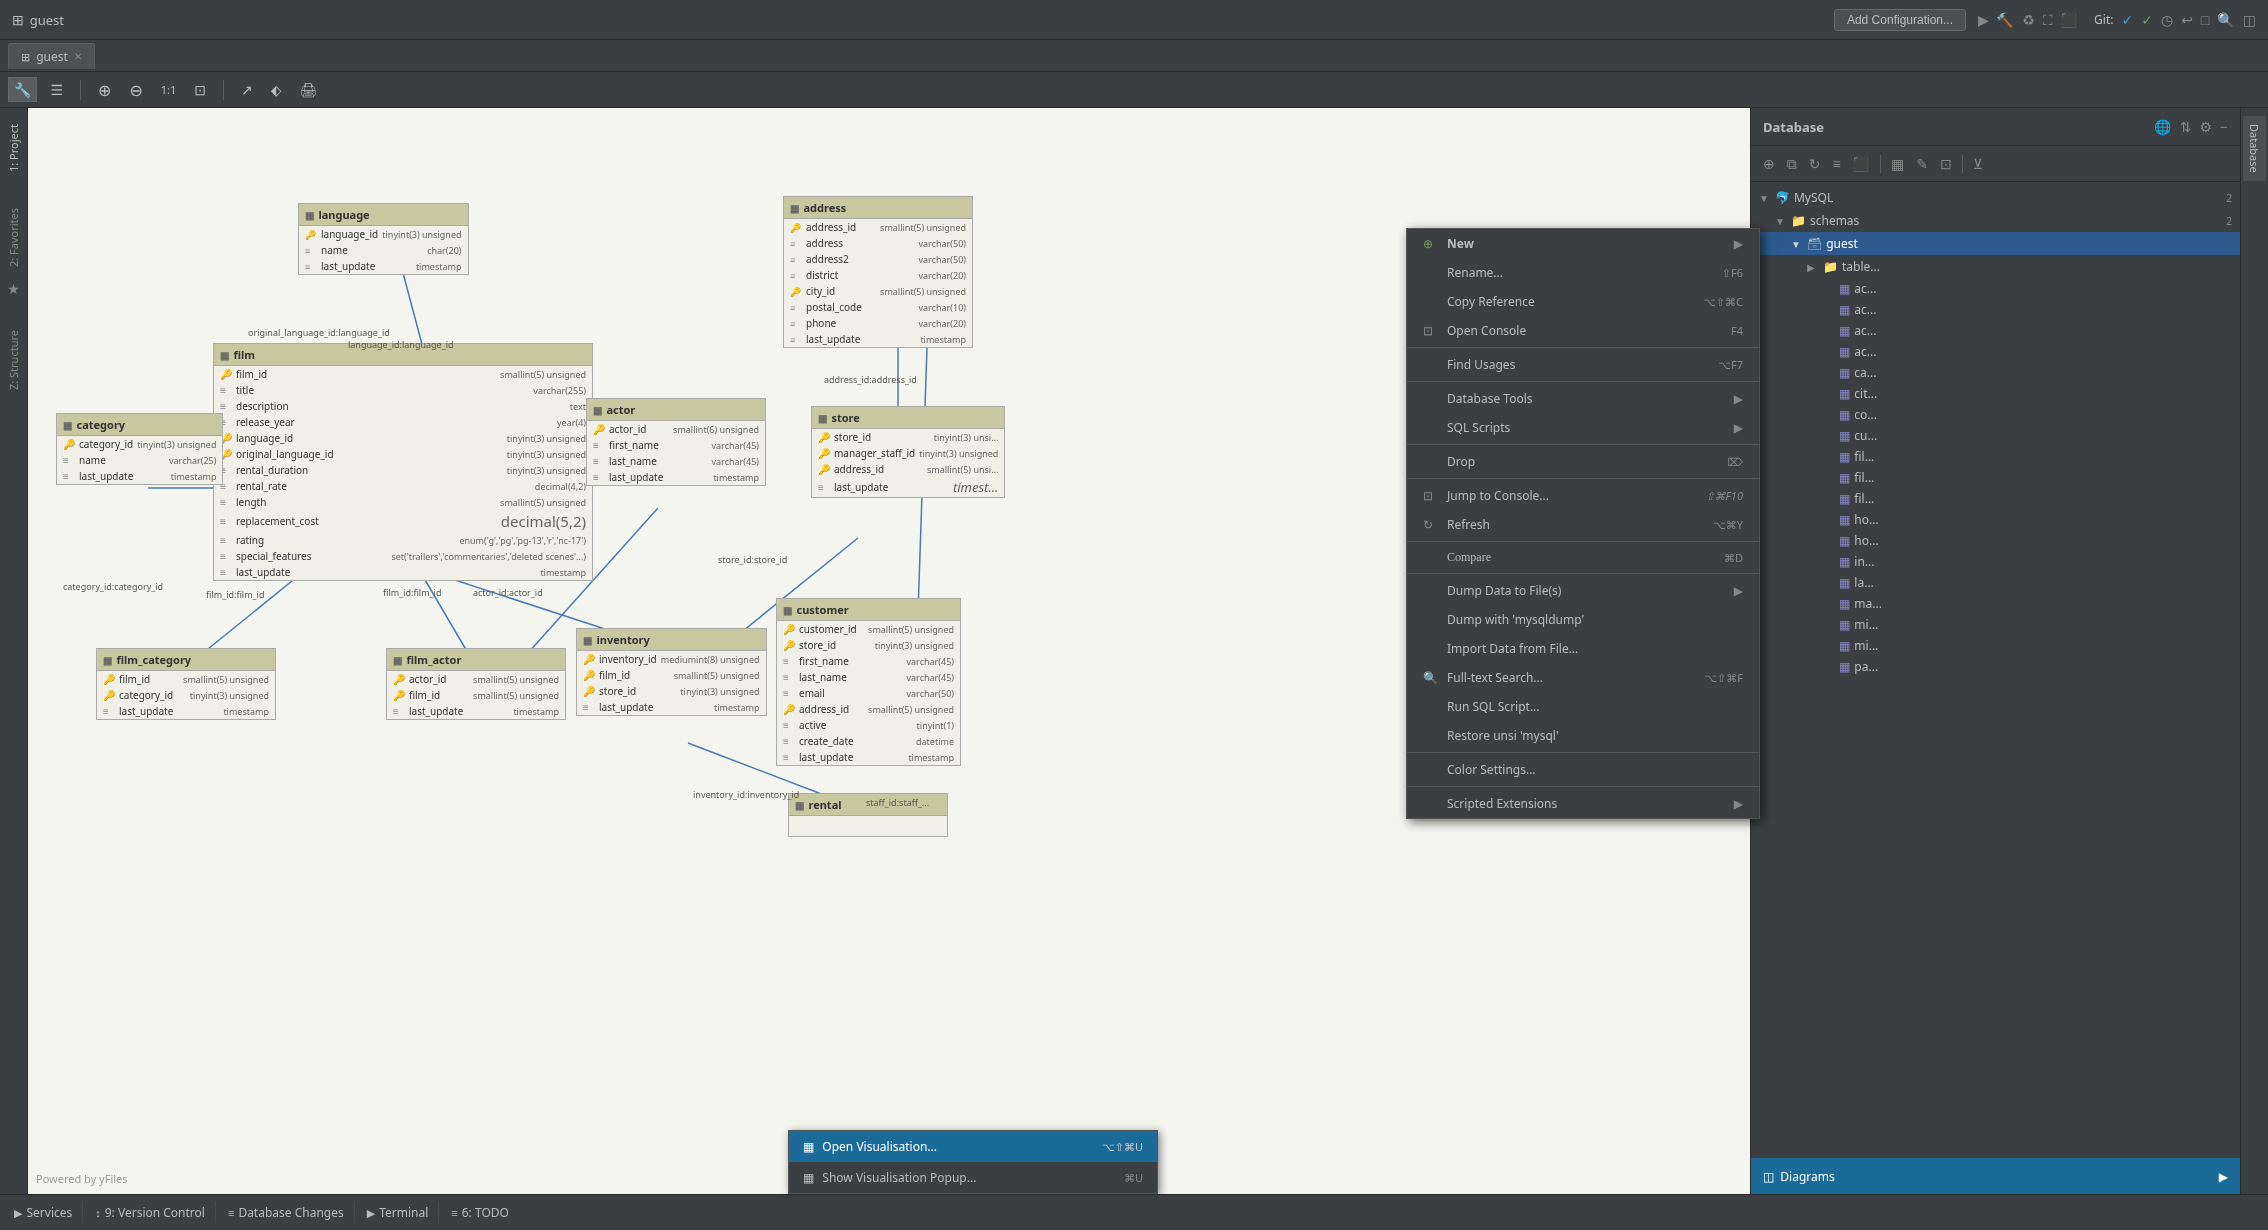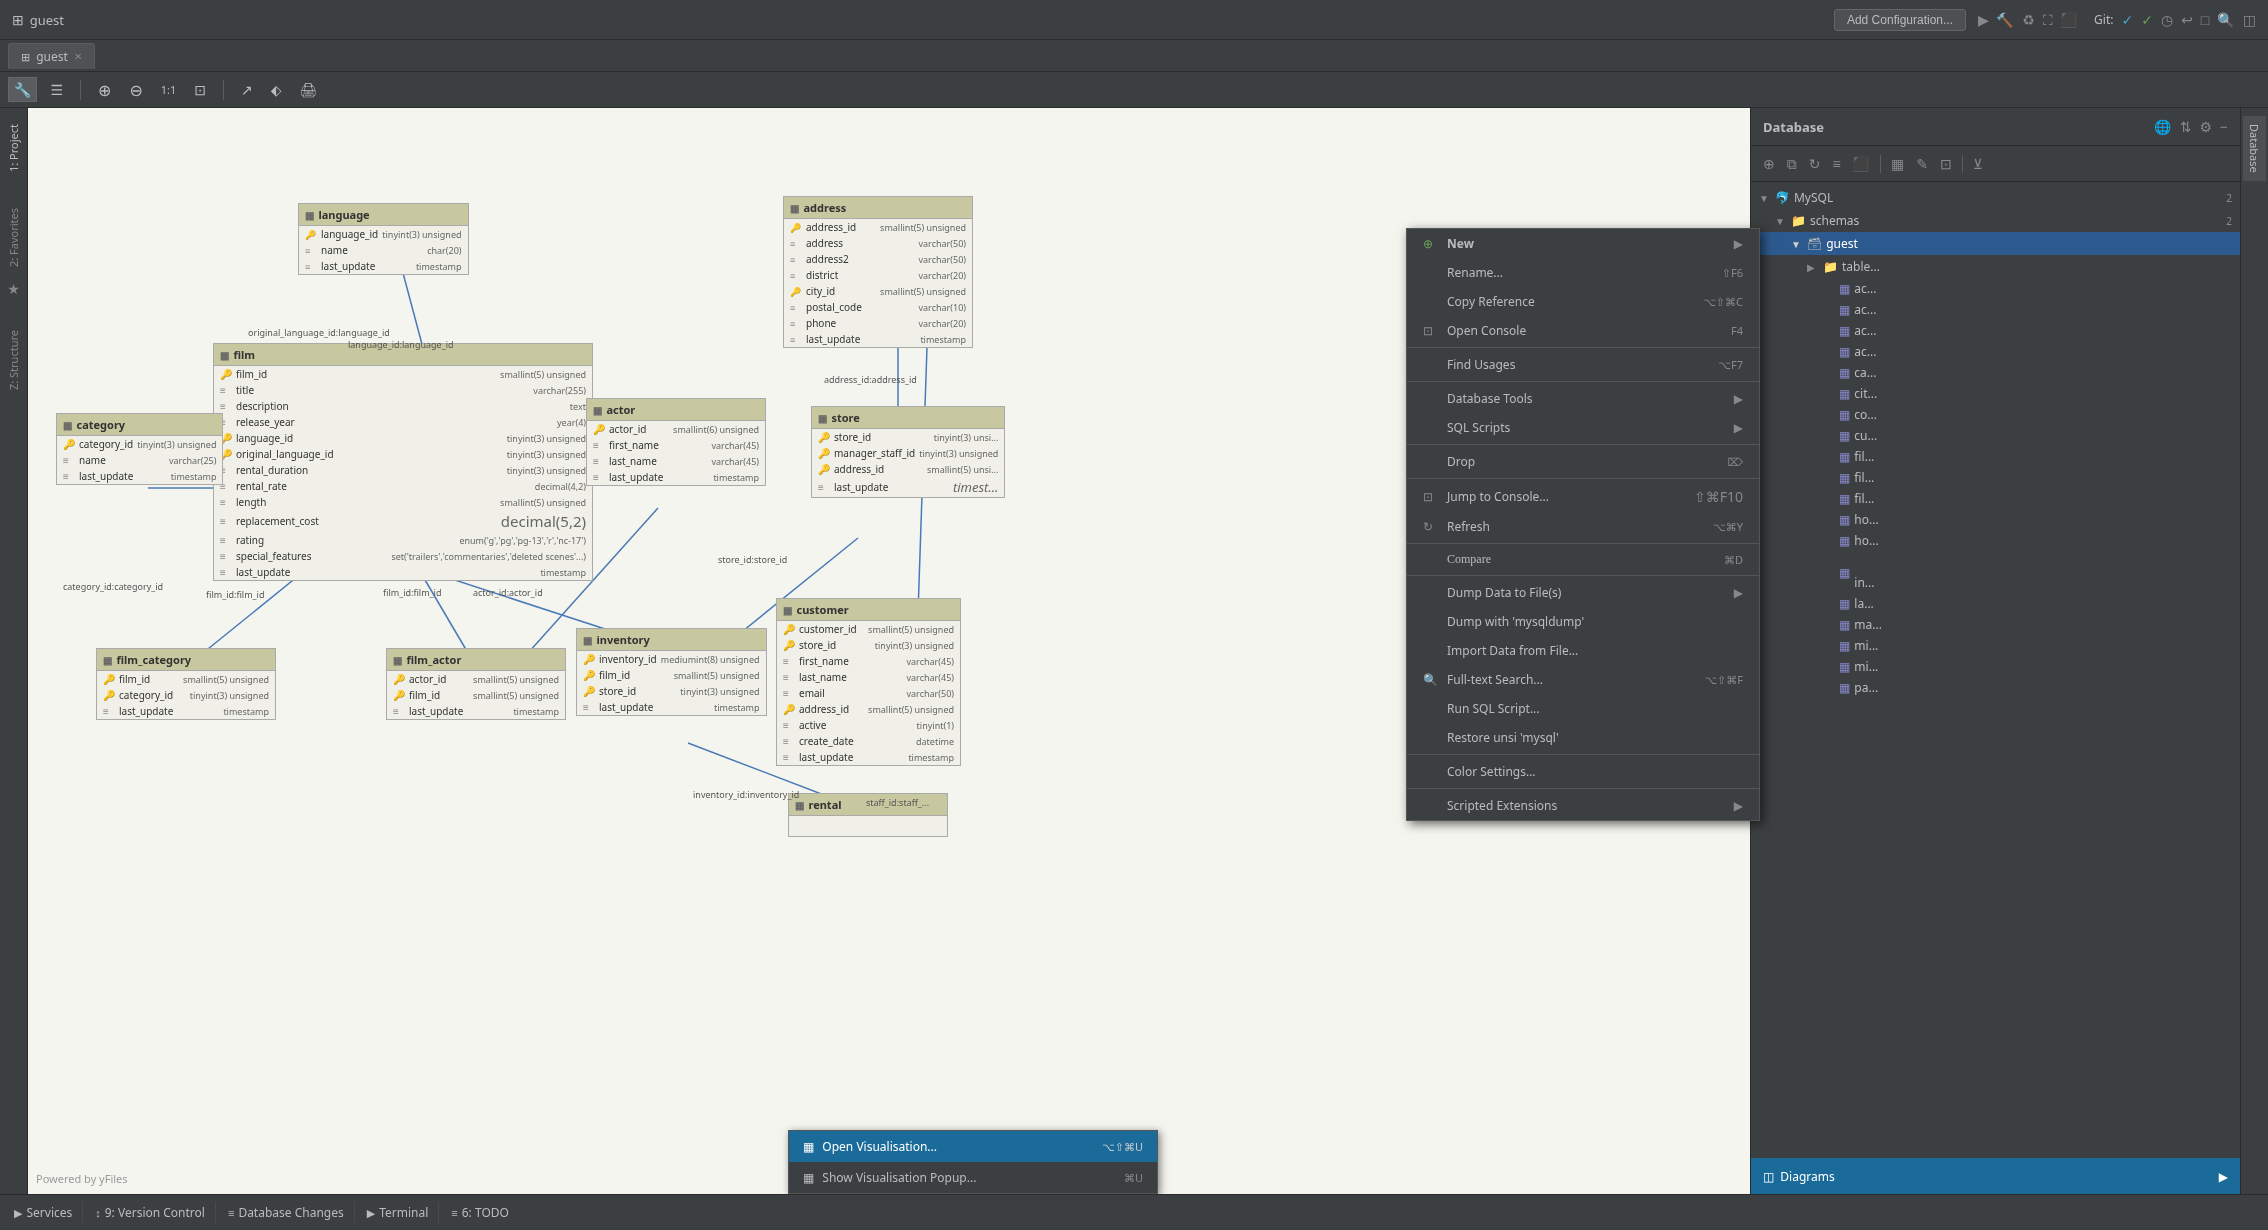--- a/index.html
+++ b/index.html
@@ -666,21 +666,21 @@
           <span style="flex:1;">ho...</span>
       </div>
       <div style="display:flex;align-items:center;gap:4px;padding:2px 8px;cursor:pointer;color:#bbbbbb;font-size:12px;padding-left:72px;">
         <span style="font-size:10px;width:12px;"></span>
           <span style="font-size:12px;color:#8888cc;">▦</span>
           <span style="flex:1;">ho...</span>
       </div>
       <div style="display:flex;align-items:center;gap:4px;padding:2px 8px;cursor:pointer;color:#bbbbbb;font-size:12px;padding-left:72px;">
         <span style="font-size:10px;width:12px;"></span>
           <span style="font-size:12px;color:#8888cc;">▦</span>
-          <span style="flex:1;margin-top:21px;">in...</span>
+          <span style="flex:1;">in...</span>
       </div>
       <div style="display:flex;align-items:center;gap:4px;padding:2px 8px;cursor:pointer;color:#bbbbbb;font-size:12px;padding-left:72px;">
         <span style="font-size:10px;width:12px;"></span>
           <span style="font-size:12px;color:#8888cc;">▦</span>
           <span style="flex:1;">la...</span>
       </div>
       <div style="display:flex;align-items:center;gap:4px;padding:2px 8px;cursor:pointer;color:#bbbbbb;font-size:12px;padding-left:72px;">
         <span style="font-size:10px;width:12px;"></span>
           <span style="font-size:12px;color:#8888cc;">▦</span>
           <span style="flex:1;">ma...</span>
@@ -762,21 +762,21 @@
           <span>Drop</span>
         </div>
         <span style="color:#888;font-size:11px;">⌦</span>
       </div>
       <div style="height:1px;background:#555;margin:2px 0;"></div>
       <div style="display:flex;align-items:center;justify-content:space-between;padding:6px 16px;cursor:pointer;color:#bbbbbb;">
         <div style="display:flex;align-items:center;gap:8px;">
           <span style="font-size:12px;width:16px;color:#888;">⊡</span>
           <span>Jump to Console...</span>
         </div>
-        <span style="color:#888;font-size:14px;">⇧⌘F10</span>
+        <span style="color:#888;font-size:11px;font-style:italic;">⇧⌘F10</span>
       </div>
       <div style="display:flex;align-items:center;justify-content:space-between;padding:6px 16px;cursor:pointer;color:#bbbbbb;">
         <div style="display:flex;align-items:center;gap:8px;">
           <span style="font-size:12px;width:16px;color:#888;">↻</span>
           <span>Refresh</span>
         </div>
         <span style="color:#888;font-size:11px;">⌥⌘Y</span>
       </div>
       <div style="height:1px;background:#555;margin:2px 0;"></div>
       <div style="display:flex;align-items:center;justify-content:space-between;padding:6px 16px;cursor:pointer;color:#bbbbbb;">

